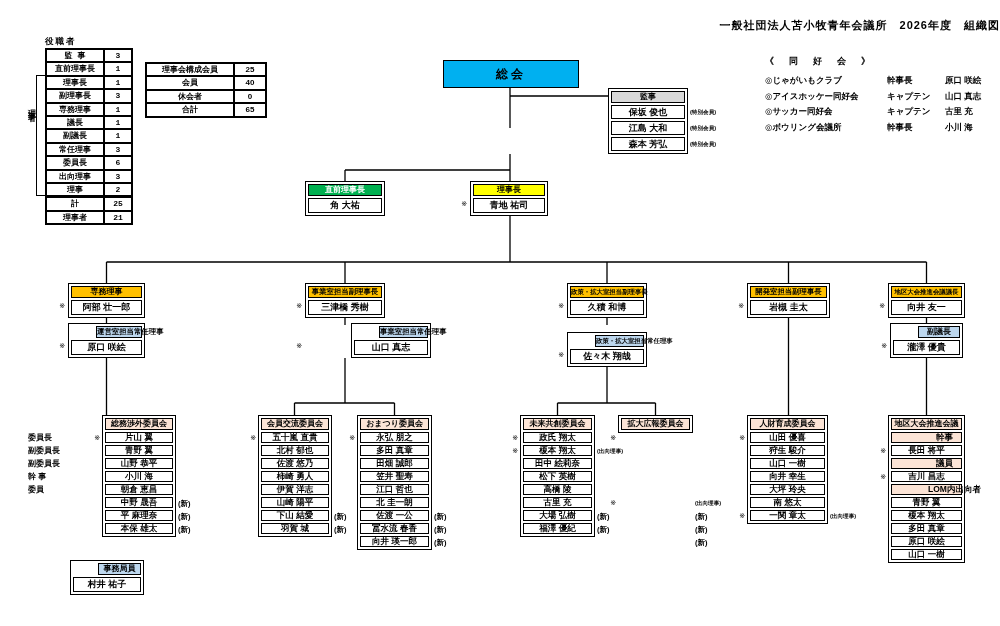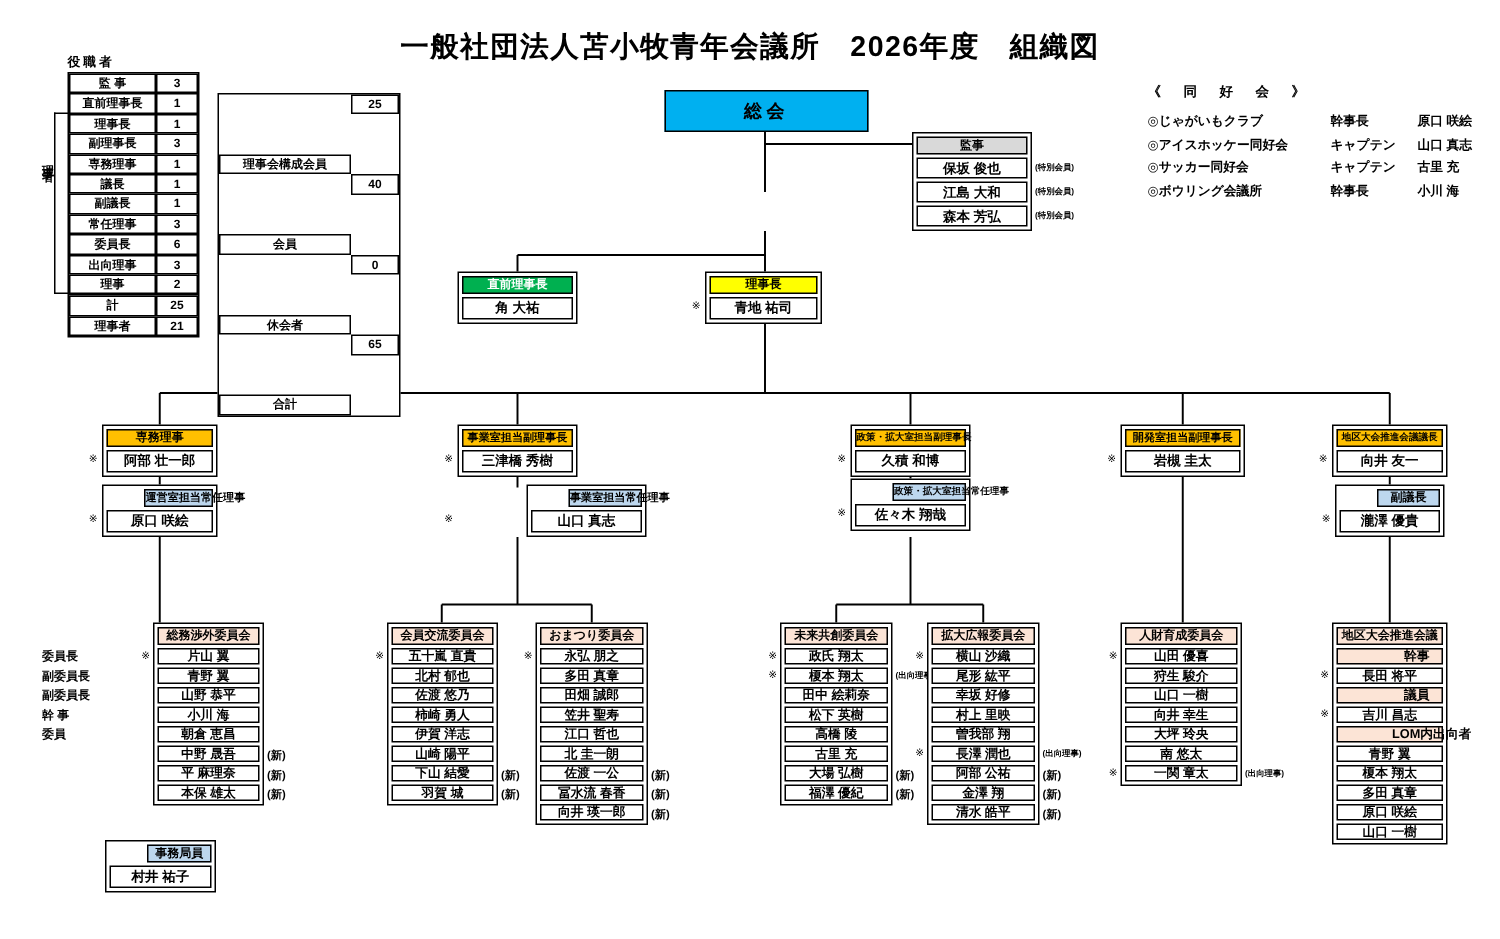--- a/index.html
+++ b/index.html
@@ -1,38 +1,38 @@
 <!DOCTYPE html>
 <html style="--cyan: #00B0F0; --green: #00B050; --yellow: #FFFF00; --gold: #FFC000; --lightblue: #BDD7EE; --pink: #FCE4D6; --gray: #D9D9D9;"><head>
 <meta charset="utf-8">
 <style>
   html,body{margin:0;padding:0;background:#fff;}
   .stage{position:relative;width:1000px;height:626px;background:#fff;overflow:hidden;
          font-family:"Liberation Sans","DejaVu Sans",sans-serif;color:#000;}
   svg.lines{position:absolute;left:0;top:0;z-index:0;}
 
-  .title{position:absolute;left:0;right:0;top:18px;text-align:center;
-         font-size:19px;font-weight:bold;letter-spacing:1px;z-index:2;}
+  .title{position:absolute;left:0;right:0;top:18px;text-align:right;
+         font-size:11px;font-weight:bold;letter-spacing:1px;z-index:2;}
 
   
   .tbl{position:absolute;z-index:2;border:1.5px solid #000;background:#fff;}
   .orow{display:flex;}
   .orow span{display:block;border:0.8px solid #000;text-align:center;
              font-size:8px;font-weight:bold;height:11.4px;line-height:11.4px;overflow:hidden;white-space:nowrap;}
   .row-sep{border-top:1.6px solid #000;}
-  .officers{left:45px;top:48px;}
+  .officers{left:45px;top:48px;font-family:Liberation Mono, monospace;}
   .officers .l{width:56px;} .officers .v{width:26px;}
   .o-caption{position:absolute;left:45px;top:36px;width:84px;text-align:left;
              font-size:8.5px;font-weight:bold;z-index:2;letter-spacing:2px;}
   .bracket{position:absolute;left:36px;top:75px;width:9px;height:119px;z-index:2;
            border:1.4px solid #000;border-right:none;}
   .bracket-label{position:absolute;left:25px;top:103px;writing-mode:vertical-rl;
                  font-size:8px;font-weight:bold;letter-spacing:2px;z-index:2;}
   .members{left:145px;top:62px;}
-  .members .l{width:86px;margin-top:40px;} .members .v{width:30px;}
+  .members .l{width:86px;} .members .v{width:30px;}
 
   
   .big{position:absolute;width:134px;height:26px;background:var(--cyan);
        border:1.8px solid #000;display:flex;align-items:center;justify-content:center;
        font-size:12px;font-weight:bold;letter-spacing:3px;z-index:2;}
   .b-soukai{left:443px;top:60px;} .b-rijikai{left:443px;top:128px;}
 
   
   .node{position:absolute;z-index:2;}
   .bx{position:relative;border:1.8px solid #000;background:#fff;padding:2px;
@@ -66,21 +66,21 @@
   .exec-mark{position:absolute;right:100%;margin-right:3px;top:19px;font-size:7px;z-index:2;}
 
   
   .e-chokuzen{left:305px;top:181px;width:80px;}
   .e-rijicho{left:470px;top:181px;width:78px;}
   .e-semmu{left:68px;top:283px;width:77px;}
   .e-unei{left:68px;top:323px;width:77px;}
   .e-jigyo-fuku{left:305px;top:283px;width:80px;}
   .e-jigyo-jonin{left:305px;top:323px;width:80px;padding-left:46px;}
   .e-seisaku-fuku{left:567px;top:283px;width:80px;}
-  .e-seisaku-jonin{left:567px;top:319px;width:80px;}
+  .e-seisaku-jonin{left:567px;top:332px;width:80px;}
   .e-kaihatsu{left:747px;top:283px;width:83px;}
   .e-chiku-gicho{left:888px;top:283px;width:77px;}
   .e-fukugicho{left:890px;top:323px;width:73px;}
 
   
   .c-kansa{left:608px;top:88px;width:80px;}
   .c-soumu{left:70px;top:415px;width:74px;margin-left:32px;}
   .c-kouryu{left:258px;top:415px;width:74px;}
   .c-omatsuri{left:357px;top:415px;width:75px;}
   .c-mirai{left:520px;top:415px;width:75px;}
@@ -517,32 +517,20 @@
         <span></span>
         <span></span>
         <span></span>
         <span>※</span>
         <span></span>
         <span></span>
         <span></span>
       </div>
     <div class="bx">
       <div class="hd pink">拡大広報委員会</div>
-      <div class="cells">
-
-      <div class="cell">横山 沙織</div>
-          <div class="cell">尾形 紘平</div>
-          <div class="cell">幸坂 好修</div>
-          <div class="cell">村上 里映</div>
-          <div class="cell">曽我部 翔</div>
-          <div class="cell">長澤 潤也</div>
-          <div class="cell">阿部 公祐</div>
-          <div class="cell">金澤 翔</div>
-          <div class="cell">清水 皓平</div>
-        </div>
     </div>
     <div class="notes">
 
     <span></span>
         <span></span>
         <span></span>
         <span></span>
         <span></span>
         <span class="tiny">(出向理事)</span>
         <span>(新)</span>

